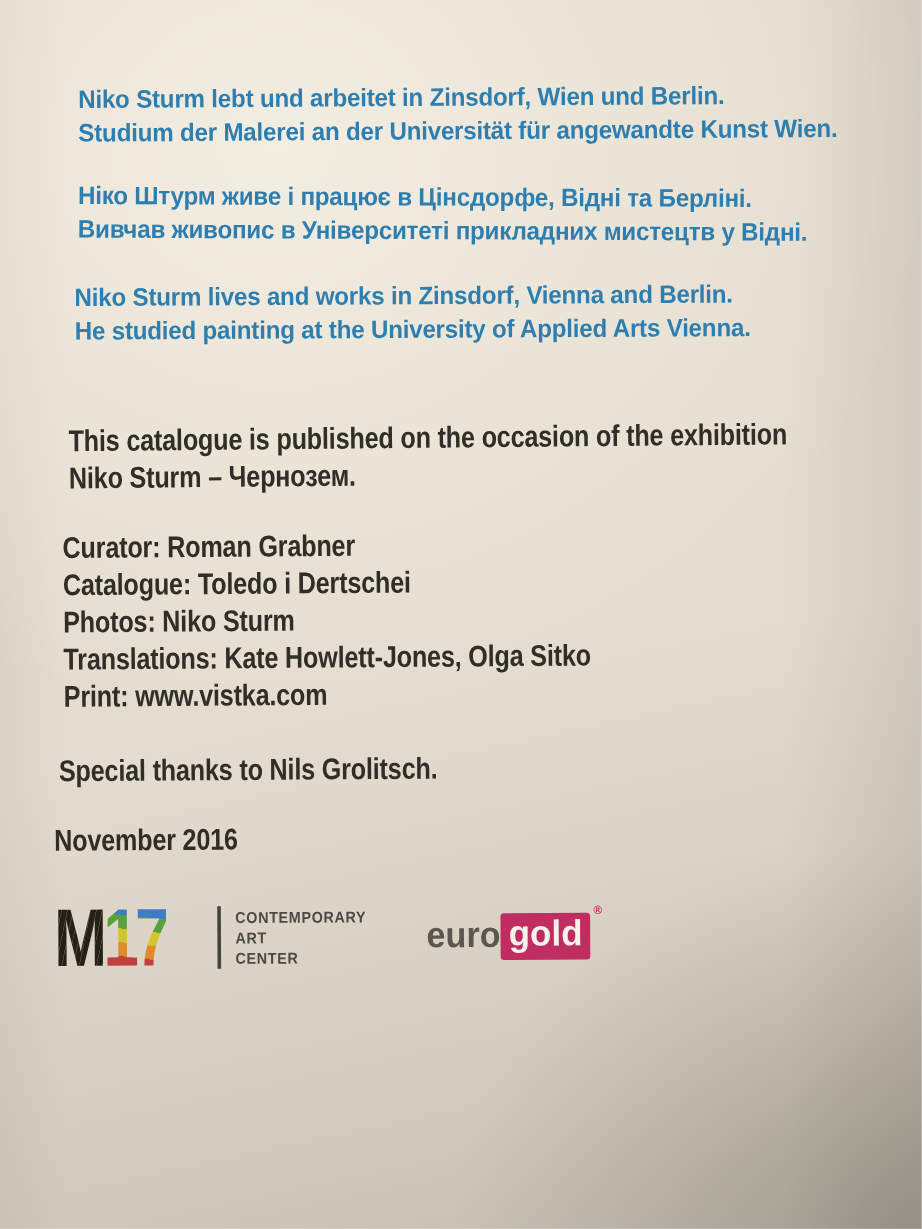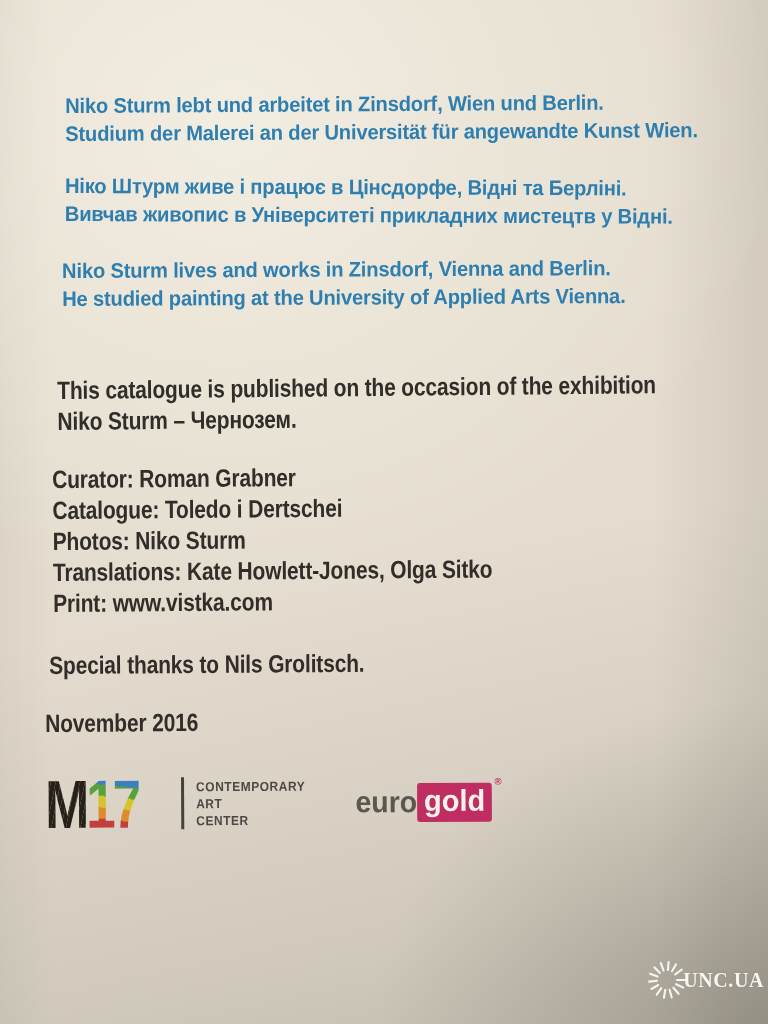--- a/index.html
+++ b/index.html
@@ -20,21 +20,21 @@
     position:relative;
     width:768px;height:1024px;
     overflow:hidden;
     background-color:var(--paper);
     background-image:
       radial-gradient(130% 85% at 30% 12%, rgba(255,251,241,0.55) 0%, rgba(255,251,241,0) 55%),
       radial-gradient(70% 45% at 98% 100%, rgba(75,71,63,0.30) 0%, rgba(75,71,63,0) 70%),
       linear-gradient(168deg, rgba(110,104,92,0) 55%, rgba(105,100,90,0.16) 86%, rgba(95,92,84,0.26) 100%),
       linear-gradient(90deg, rgba(110,105,95,0.08) 0%, rgba(110,105,95,0) 7%, rgba(110,105,95,0) 85%, rgba(100,95,85,0.14) 100%);
   }
-  .content{position:absolute;top:0;left:0;width:768px;padding-top:92px;}
+  .content{position:absolute;top:0;left:0;width:768px;padding-top:70px;}
 
   .block{transform-origin:0 0;}
   .line{white-space:nowrap;}
 
   
   .bio{
     color:var(--accent-blue);
     font-weight:bold;
     font-size:21px;
     line-height:28px;
@@ -189,34 +189,13 @@
         <span class="eg-euro">euro</span>
         <span class="eg-box">
           <span>gold</span>
           <span class="eg-reg">®</span>
         </span>
       </div>
     </div>
 
   </div>
 
-  <div class="watermark">
-    <svg class="wm-icon" width="44" height="56" viewBox="0 0 44 56">
-      <g stroke="rgba(253,251,246,0.92)" stroke-width="2.1" stroke-linecap="round">
-        <line x1="32" y1="28" x2="40" y2="28"></line>
-        <line x1="31.1" y1="32.2" x2="38.3" y2="35.6"></line>
-        <line x1="28.4" y1="35.7" x2="33.6" y2="41.8"></line>
-        <line x1="24.6" y1="37.7" x2="26.7" y2="45.4"></line>
-        <line x1="20.3" y1="37.9" x2="18.9" y2="45.7"></line>
-        <line x1="16.3" y1="36.2" x2="11.7" y2="42.7"></line>
-        <line x1="13.3" y1="33.0" x2="6.4" y2="37.0"></line>
-        <line x1="12.0" y1="28.8" x2="4.1" y2="29.6"></line>
-        <line x1="12.6" y1="24.6" x2="5.1" y2="21.8"></line>
-        <line x1="14.9" y1="20.9" x2="9.3" y2="15.3"></line>
-        <line x1="18.6" y1="18.6" x2="15.8" y2="11.1"></line>
-        <line x1="22.9" y1="18.0" x2="23.6" y2="10.1"></line>
-        <line x1="27.0" y1="19.3" x2="31.0" y2="12.4"></line>
-        <line x1="30.2" y1="22.3" x2="36.7" y2="17.7"></line>
-      </g>
-    </svg>
-    <span class="wm-text">UNC.UA</span>
-  </div>
 </div>
 
 </body></html>

